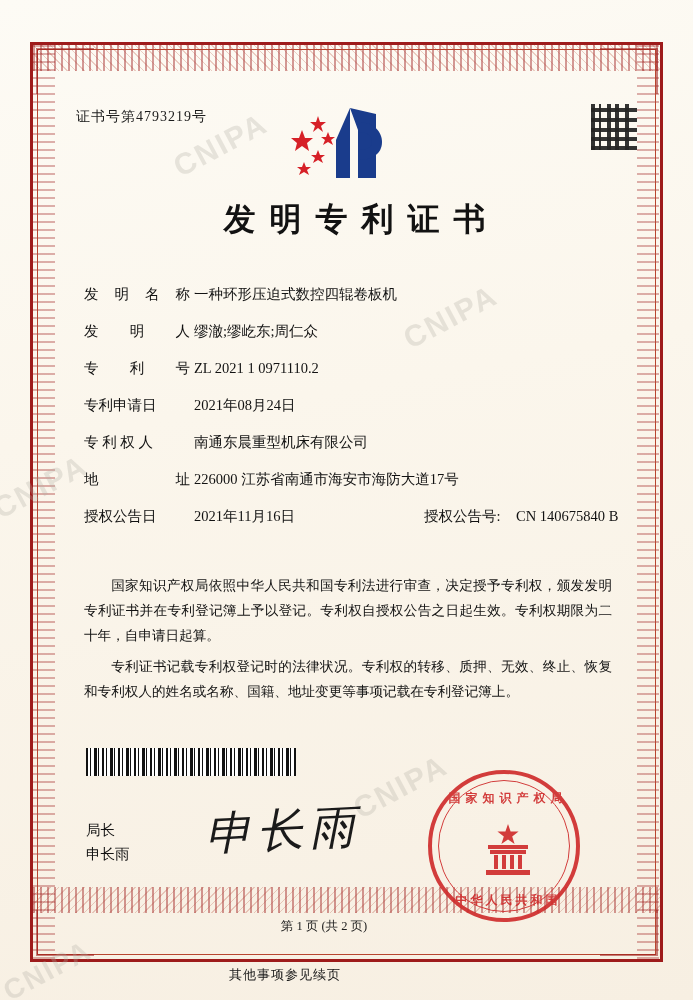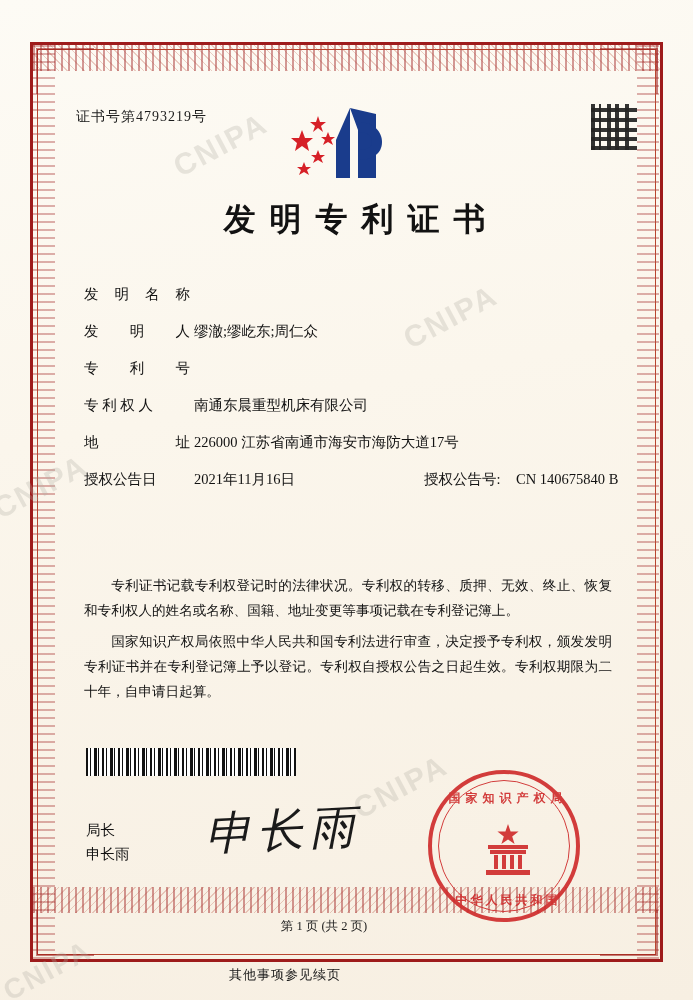--- a/index.html
+++ b/index.html
@@ -314,39 +314,45 @@
 
   <div class="fields">
 
     <div class="row">
       <div class="lbl spread">
         <span>发</span>
           <span>明</span>
           <span>名</span>
           <span>称</span>
       </div>
+      <div class="val">一种环形压迫式数控四辊卷板机</div>
     </div>
 
     <div class="row">
       <div class="lbl spread">
         <span>发</span>
           <span>明</span>
           <span>人</span>
       </div>
       <div class="val">缪澈;缪屹东;周仁众</div>
     </div>
 
     <div class="row">
       <div class="lbl spread">
         <span>专</span>
           <span>利</span>
           <span>号</span>
       </div>
-    </div>
-
+      <div class="val">ZL 2021 1 0971110.2</div>
+    </div>
+
+    <div class="row">
+      <div class="lbl">专利申请日</div>
+      <div class="val">2021年08月24日</div>
+    </div>
 
     <div class="row">
       <div class="lbl">专 利 权 人</div>
       <div class="val">南通东晨重型机床有限公司</div>
     </div>
 
     <div class="row">
       <div class="lbl spread">
         <span>地</span>
           <span>址</span>
@@ -357,22 +363,22 @@
     <div class="row dual">
       <div class="lbl">授权公告日</div>
       <div class="val">2021年11月16日</div>
       <div class="lbl2">授权公告号:</div>
       <div class="val2">CN 140675840 B</div>
     </div>
 
   </div>
 
   <div class="paras">
+    <p>国家知识产权局依照中华人民共和国专利法进行审查，决定授予专利权，颁发发明专利证书并在专利登记簿上予以登记。专利权自授权公告之日起生效。专利权期限为二十年，自申请日起算。</p>
     <p>专利证书记载专利权登记时的法律状况。专利权的转移、质押、无效、终止、恢复和专利权人的姓名或名称、国籍、地址变更等事项记载在专利登记簿上。</p>
-    <p>国家知识产权局依照中华人民共和国专利法进行审查，决定授予专利权，颁发发明专利证书并在专利登记簿上予以登记。专利权自授权公告之日起生效。专利权期限为二十年，自申请日起算。</p>
   </div>
 
   <div class="barcode"></div>
 
   <div class="sign-label">
     <div>局长</div>
     <div>申长雨</div>
   </div>
 
   <div class="signature">申长雨</div>

